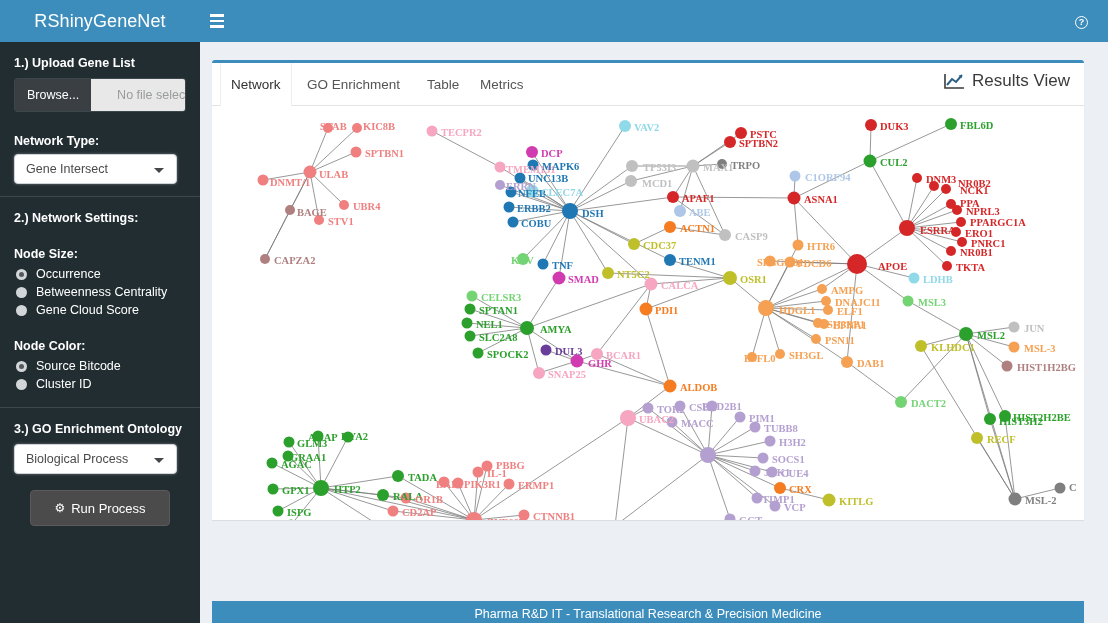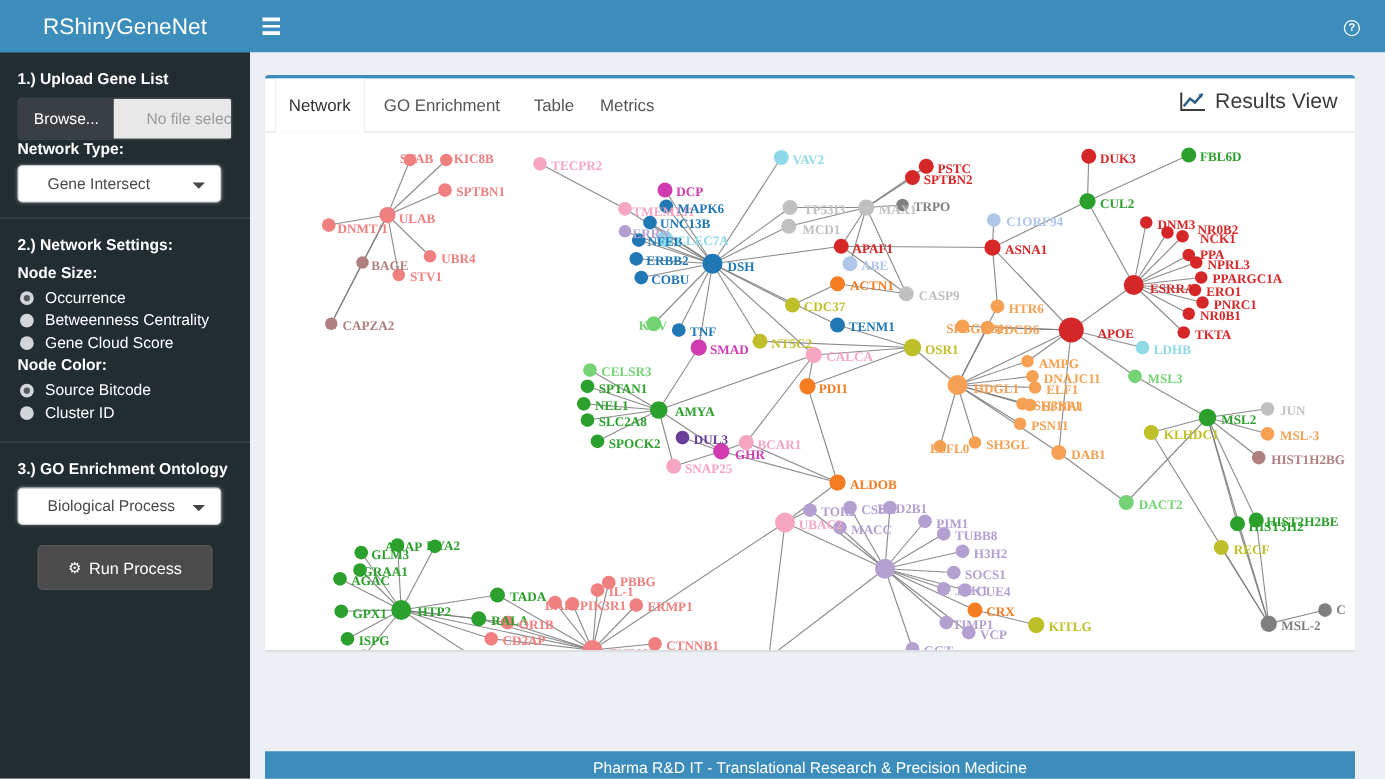--- a/index.html
+++ b/index.html
@@ -29,21 +29,21 @@
   }
   .side-body { padding: 0; }
   .side-section { padding: 10px 14px 12px 14px; }
   .side-sep { border-top: 1px solid #3c474c; }
   .side-h {
     color: #ffffff; font-size: 12.5px; font-weight: bold;
     margin: 4px 0 8px 0;
   }
   .side-sub {
     color: #ffffff; font-size: 12.5px; font-weight: bold;
-    margin: 0 0 6px 0;
+    margin: 22px 0 6px 0;
   }
 
   
   .file-wrap {
     display: flex; width: 172px; height: 34px;
     border-radius: 3px; overflow: hidden;
     border: 1px solid #3c474c;
   }
   .file-btn {
     background: #3a3f44; color: #ffffff;
@@ -57,21 +57,21 @@
     display: flex; align-items: center;
     padding-left: 26px; overflow: hidden; white-space: nowrap;
   }
 
   
   .sel {
     position: relative; width: 163px; height: 30px;
     background: #ffffff; border: 1px solid #cfd4d8;
     border-radius: 4px;
     display: flex; align-items: center;
-    padding-left: 23px;
+    padding-left: 11px;
     color: #4a4a4a; font-size: 12.5px;
     box-shadow: 0 0 3px rgba(255,255,255,.35);
   }
   .sel .caret {
     position: absolute; right: 12px; top: 13px;
     width: 0; height: 0;
     border-left: 5px solid transparent;
     border-right: 5px solid transparent;
     border-top: 5px solid #44474a;
   }

